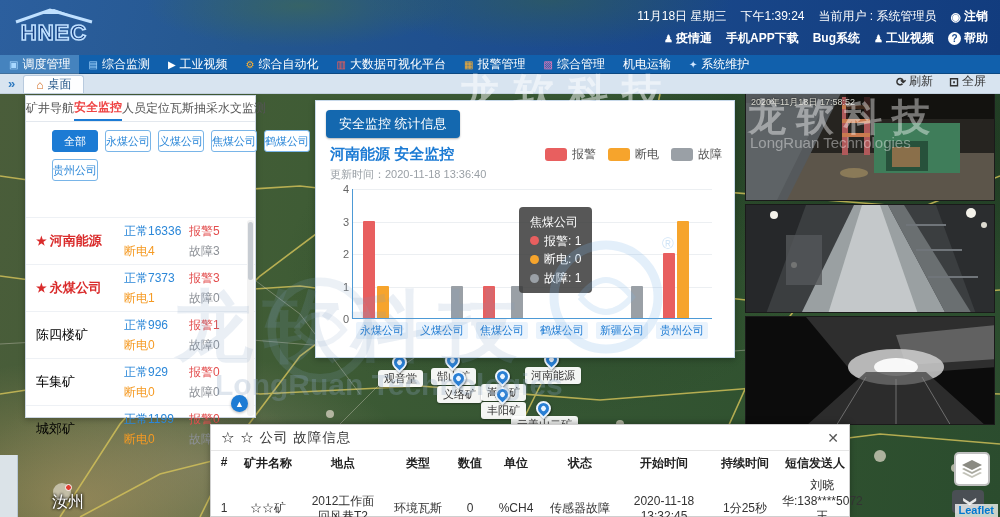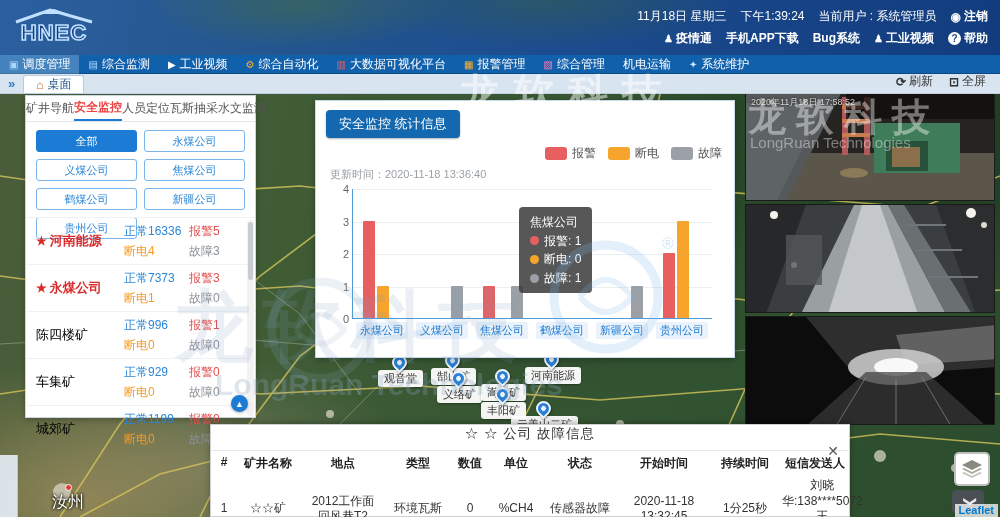--- a/index.html
+++ b/index.html
@@ -60,21 +60,21 @@
   .home-ico { color:#d2691e; font-size:12px; }
   .tab-ctrls { margin-left:auto; margin-right:14px; display:flex; gap:16px; font-size:12px; color:#333; align-items:center; padding-bottom:3px; }
   .tab-ctrl { cursor:pointer; display:flex; align-items:center; gap:3px; }
   .ctrl-ico { font-weight:bold; }
 
   
   .left-panel { position:absolute; left:25px; top:95px; width:231px; height:323px; background:#fff; border:1px solid #ccd6e2; box-shadow:0 2px 6px rgba(0,0,0,.25); z-index:4; }
   .lp-tabs { height:26px; display:flex; border-bottom:1px solid #e3e8ee; }
   .lp-tab { flex:1; display:flex; align-items:center; justify-content:center; font-size:12px; color:#555; cursor:pointer; white-space:nowrap; }
   .lp-tab.active { color:#ef4444; border-bottom:2px solid #1c7bd4; font-weight:bold; }
-  .lp-filters { padding:8px 10px 6px; display:grid; grid-template-columns:repeat(2,1fr); gap:7px 7px; }
+  .lp-filters { padding:8px 26px 6px; display:grid; grid-template-columns:repeat(6,1fr); gap:7px 7px; }
   .filter-btn { height:22px; border:1px solid #79b5e8; border-radius:3px; background:#fff; color:#2b87d8; font-size:11px; display:flex; align-items:center; justify-content:center; cursor:pointer; white-space:nowrap; }
   .filter-btn.active { background:#1c7bd4; color:#fff; border-color:#1c7bd4; }
   .lp-list { position:absolute; left:0; top:121px; bottom:0; width:100%; }
   .company-row { height:47px; display:flex; align-items:center; padding:0 14px 0 10px; border-top:1px solid #eef1f5; cursor:pointer; }
   .company-name { width:88px; font-size:13px; color:#000000; display:flex; align-items:center; gap:3px; }
   .company-name.starred { color:#d92b2b; font-weight:bold; }
   .star { color:#d92b2b; font-size:12px; }
   .company-stats { flex:1; display:grid; grid-template-columns:1.25fr 1fr; row-gap:3px; font-size:12px; }
   .stat { white-space:nowrap; }
   .stat b { font-weight:normal; }
@@ -103,21 +103,21 @@
   .tt-row { display:flex; align-items:center; gap:5px; }
   .tt-dot { width:9px; height:9px; border-radius:50%; flex:0 0 auto; }
 
   
   .cams { position:absolute; left:745px; top:92px; width:250px; z-index:4; display:flex; flex-direction:column; gap:3px; }
   .cam { position:relative; width:250px; height:109px; background:#000; overflow:hidden; cursor:pointer; border:1px solid #1a1a1a; }
   .cam-ts { position:absolute; left:5px; top:3px; font-size:9px; color:rgba(235,235,225,.9); text-shadow:0 0 2px #000; }
 
   
   .fault-panel { position:absolute; left:210px; top:424px; width:640px; height:93px; background:#fff; border:1px solid #cfcfcf; box-shadow:0 -1px 6px rgba(0,0,0,.3); z-index:5; }
-  .fp-titlebar { height:26px; display:flex; align-items:center; padding:0 10px; border-bottom:1px solid #e6e6e6;flex-direction:column; }
+  .fp-titlebar { height:26px; display:flex; align-items:center; padding:0 10px; border-bottom:1px solid #e6e6e6; }
   .fp-title { font-size:13.5px; color:#333; letter-spacing:1px; }
   .fp-close { margin-left:auto; font-size:14px; color:#555; cursor:pointer; }
   .fp-table { display:grid; grid-template-columns:26px 62px 88px 62px 42px 50px 78px 90px 72px 1fr; }
   .fp-th { font-size:12px; font-weight:bold; color:#222; text-align:center; padding:4px 1px; }
   .fp-td { font-size:12px; color:#333; text-align:center; padding:2px 1px; white-space:pre-line; line-height:1.3; display:flex; align-items:center; justify-content:center; }
 
   
   .wm { position:absolute; pointer-events:none; white-space:nowrap; }
   .wm-top { left:460px; top:66px; font-size:40px; font-weight:bold; color:rgba(255,255,255,.5); letter-spacing:14px; z-index:6; }
   .wm-list { left:175px; top:275px; font-size:78px; font-weight:bold; color:rgba(125,158,192,.16); letter-spacing:10px; z-index:5; }
@@ -382,20 +382,21 @@
         <div class="lp-thumb"></div>
       </div>
     <div class="up-fab">
         <span>▲</span>
       </div>
   </div>
 
   <div class="chart-card">
     <div class="chart-btn">安全监控 统计信息</div>
     <div class="chart-title-row">
+      <span class="chart-title">河南能源 安全监控</span>
       <div class="legend" id="legend">
           <span class="legend-item">
             <span class="legend-swatch" style="background: rgb(232, 95, 95);"></span>
             <span>报警</span>
           </span>
           <span class="legend-item">
             <span class="legend-swatch" style="background: rgb(246, 164, 44);"></span>
             <span>断电</span>
           </span>
           <span class="legend-item">

